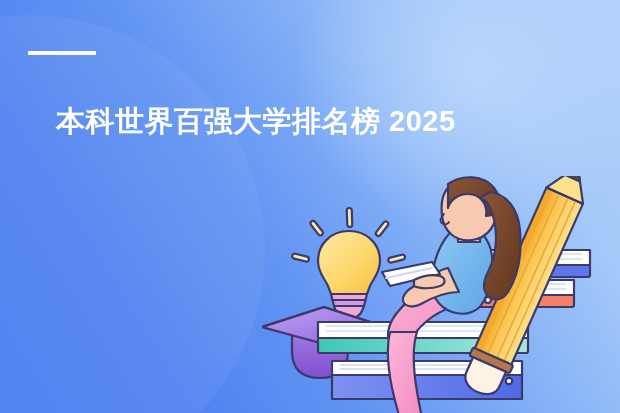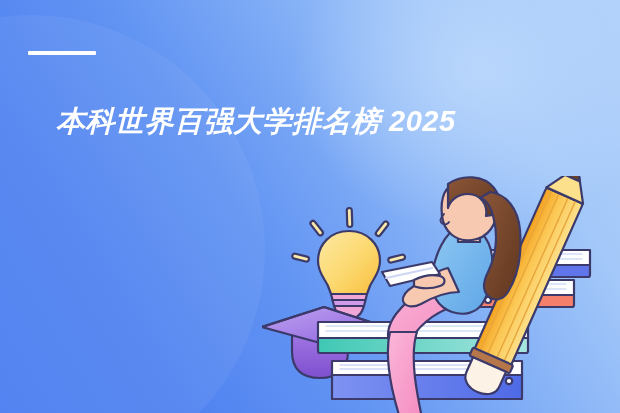--- a/index.html
+++ b/index.html
@@ -61,21 +61,20 @@
     position: absolute;
     left: 56px;
     top: 101px;
     margin: 0;
     font-size: 29px;
     line-height: 40px;
     font-weight: bold;
     color: #ffffff;
     letter-spacing: 0.5px;
     white-space: nowrap;
-    font-style: italic;
   }
   .art {
     position: absolute;
     left: 262px;
     top: 176px;
     width: 358px;
     height: 237px;
   }
   .art svg { display: block; width: 100%; height: 100%; }
 </style>

